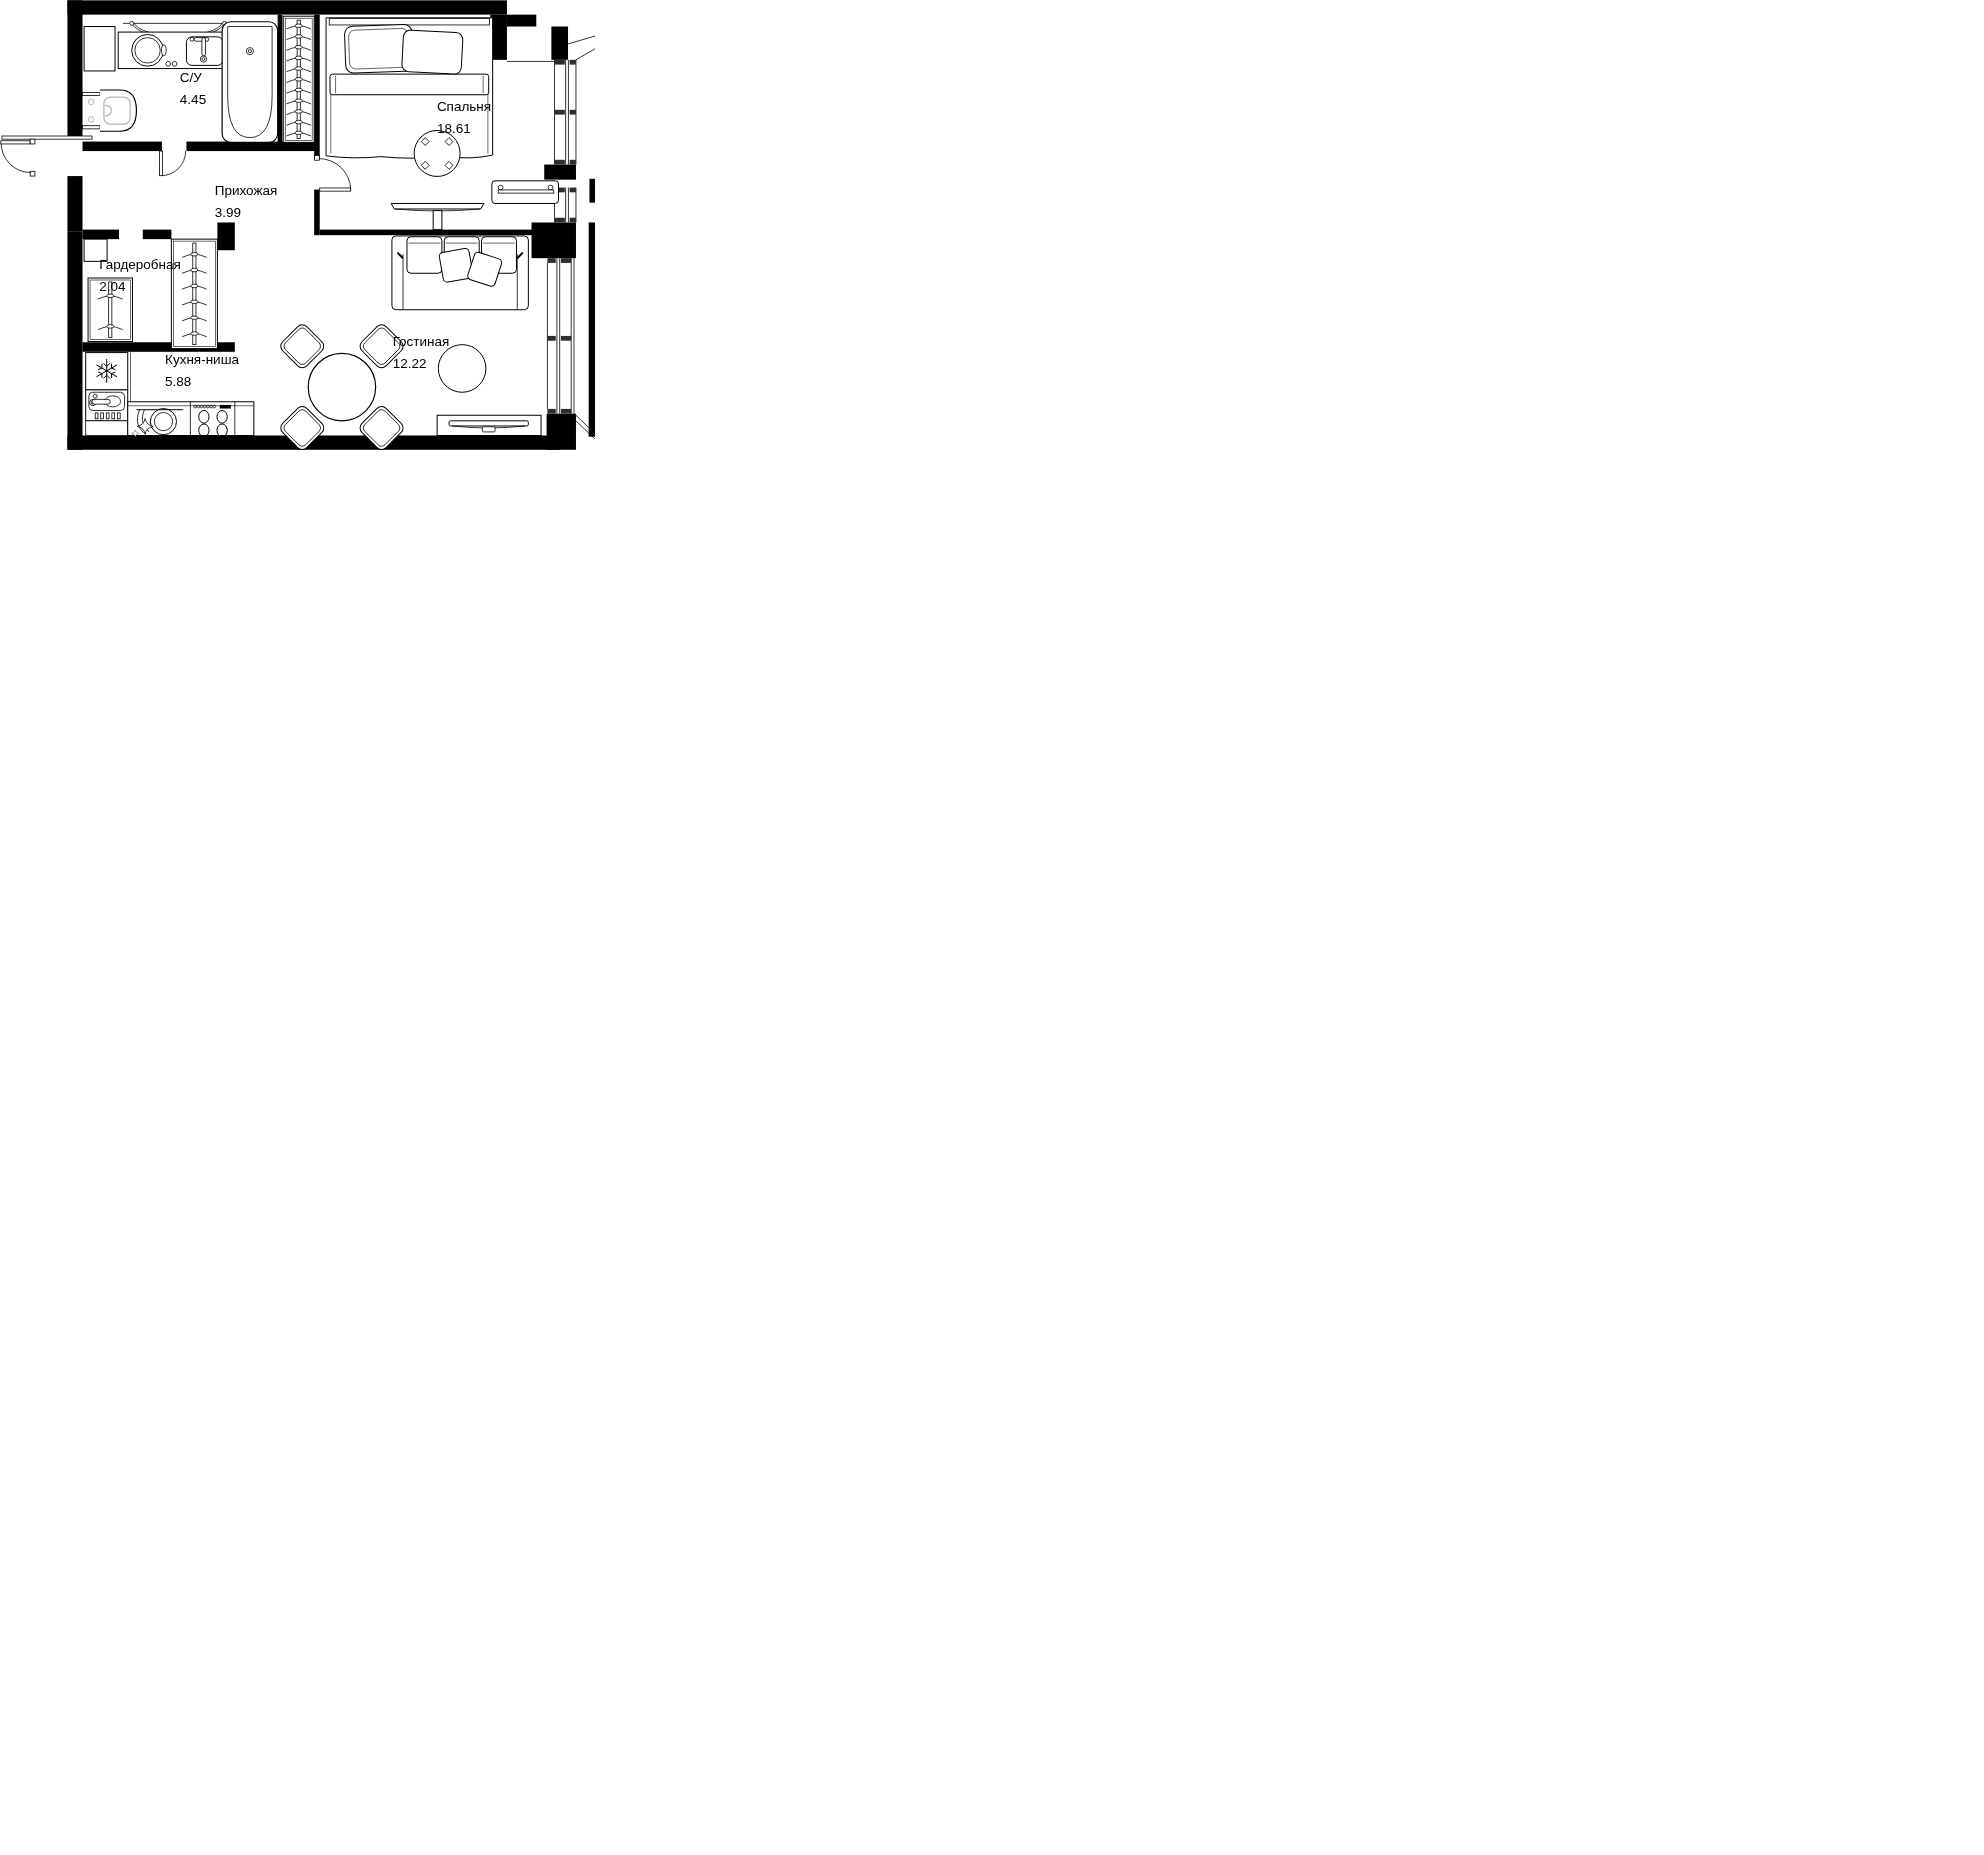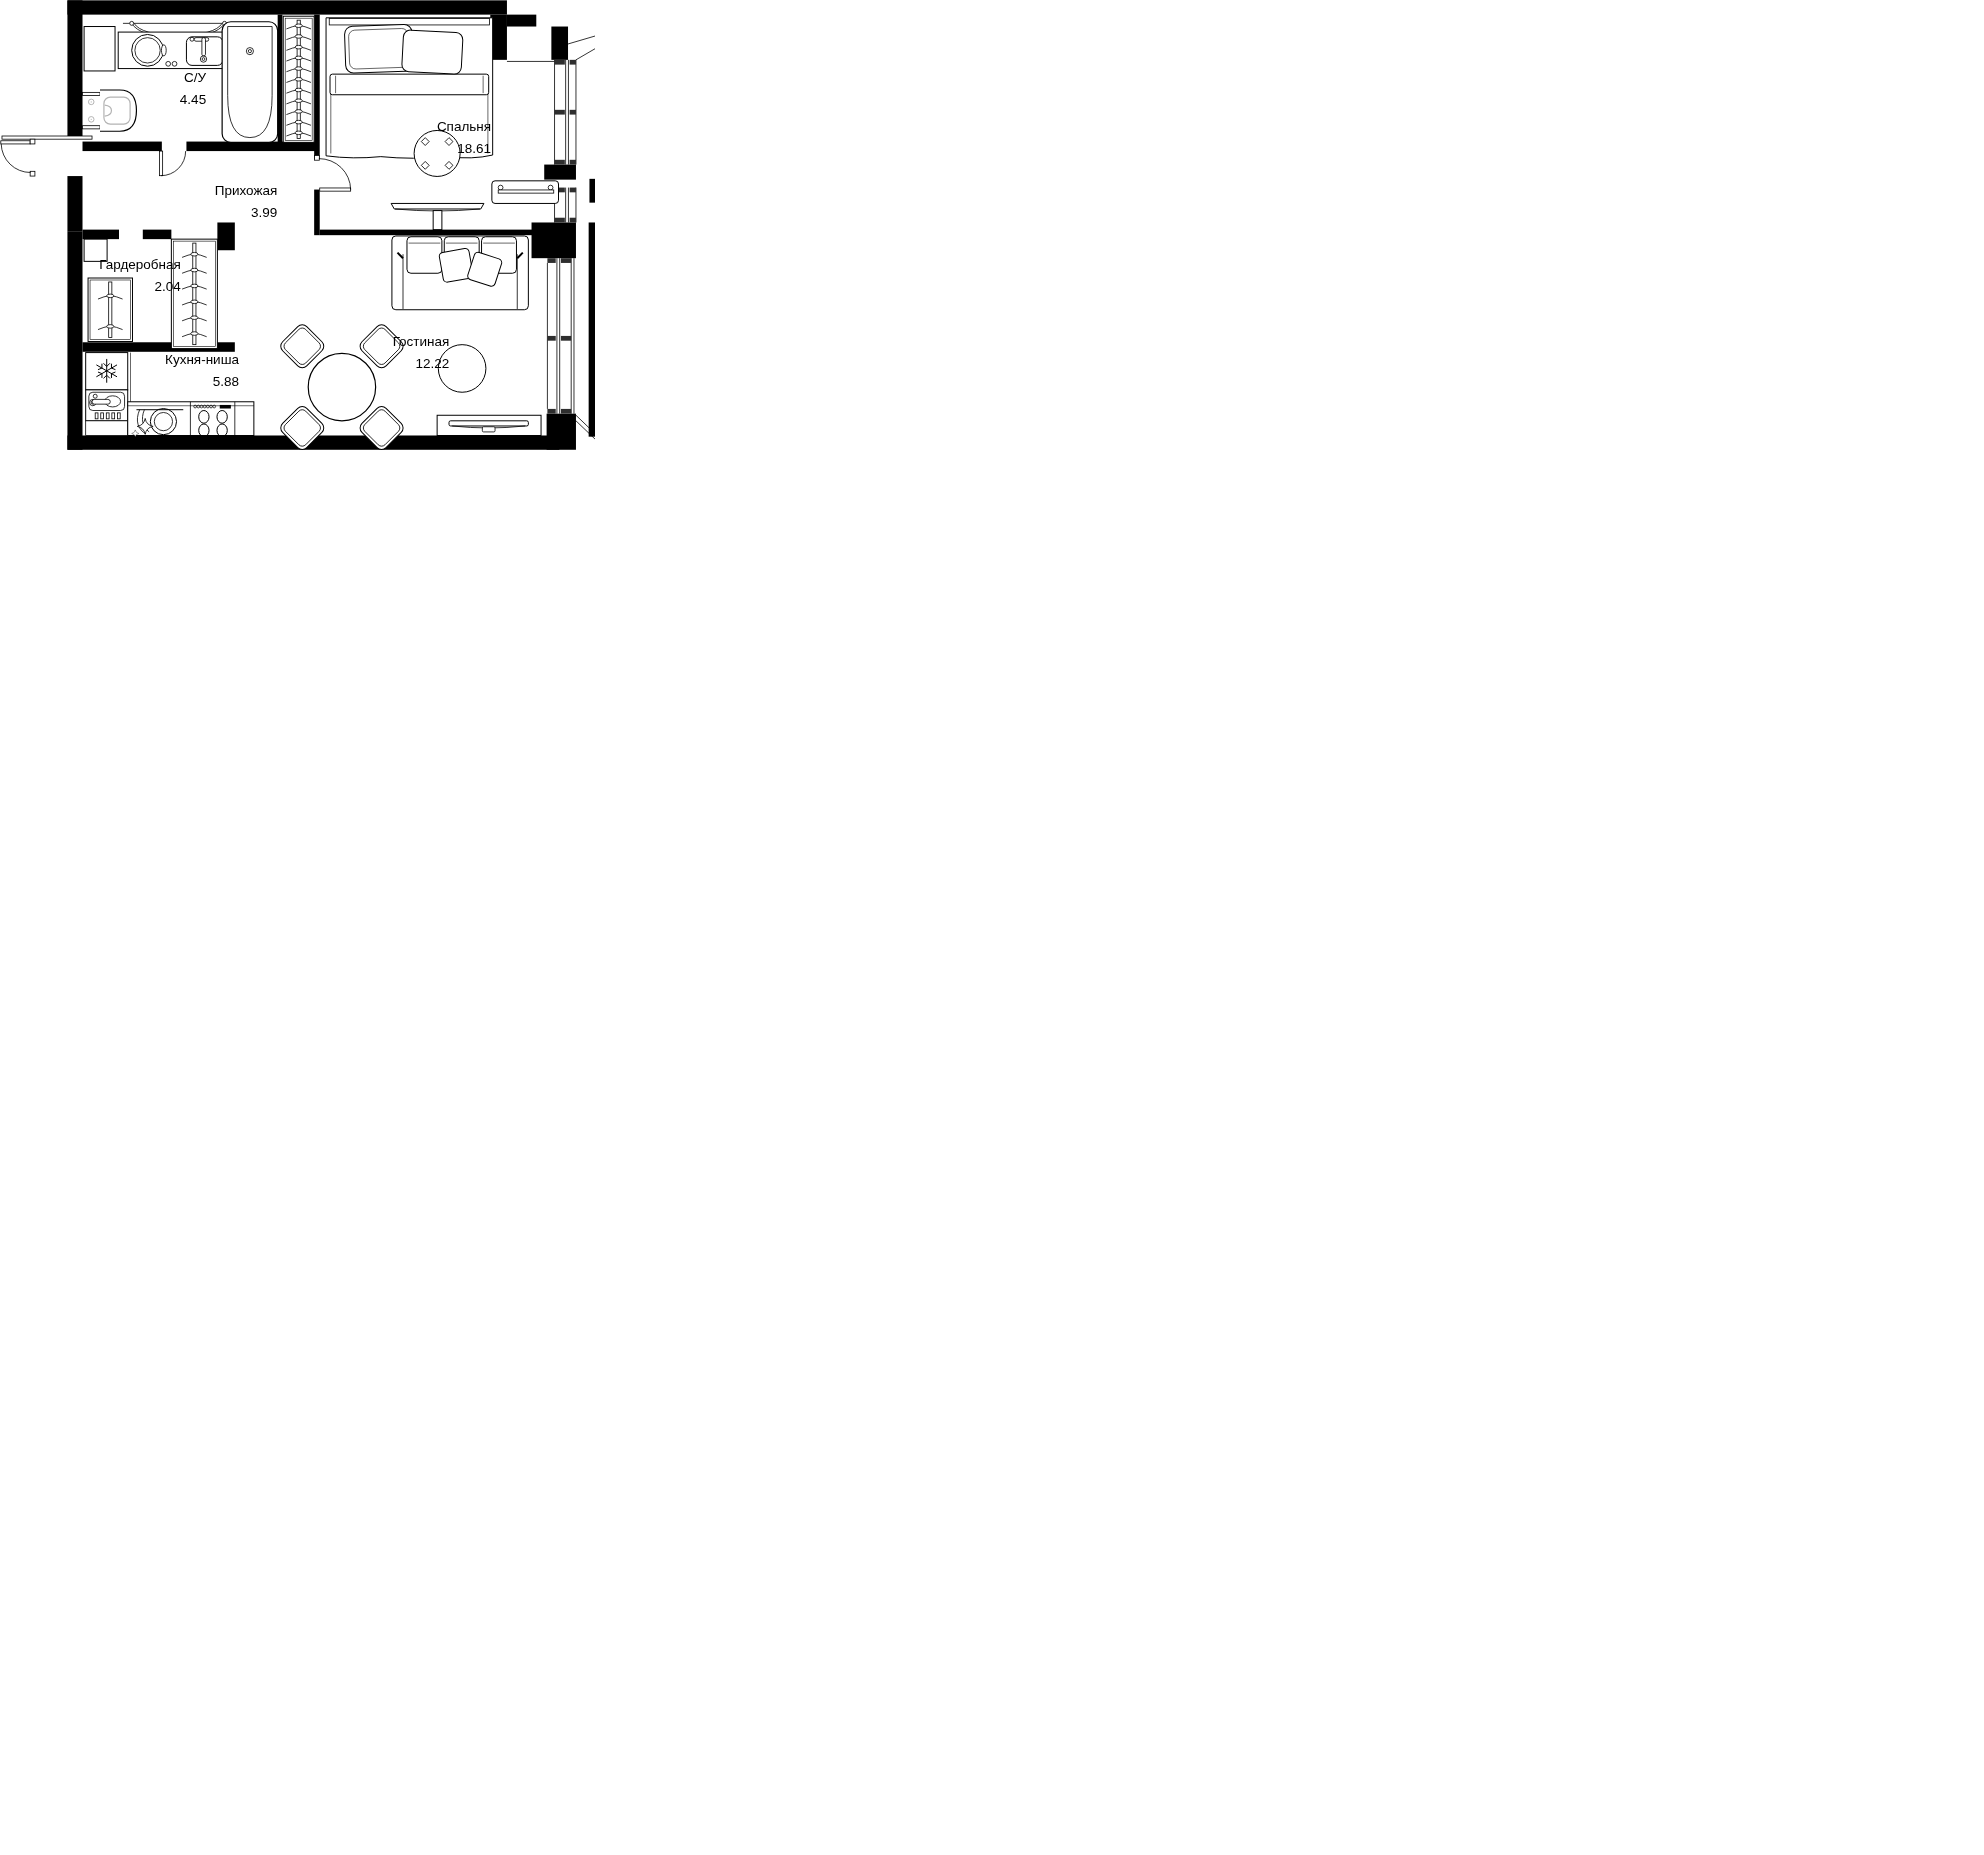--- a/index.html
+++ b/index.html
@@ -3,21 +3,21 @@
 <meta charset="utf-8">
 <style>
   html,body{margin:0;padding:0;background:#ffffff;}
   .canvas{
     position:relative;width:595px;height:464px;background:#ffffff;
     font-family:"Liberation Sans",sans-serif;overflow:hidden;
   }
   .canvas svg{position:absolute;left:0;top:0;}
   .room-label{
     position:absolute;transform:translate(-50%,-50%);
-    text-align:right;color:#000;white-space:nowrap;line-height:1.62;
+    text-align:left;color:#000;white-space:nowrap;line-height:1.62;
   }
   .room-name,.room-area{display:block;font-size:13.5px;}
 </style>
 </head>
 <body>
 
 <div class="canvas">
 <svg width="595" height="464" viewBox="0 0 1500 1168">
 
   <g fill="#000000" stroke="none">
@@ -367,21 +367,21 @@
 </svg>
 
   <div class="room-label" style="left:193px;top:89px">
     <span class="room-name">С/У</span>
     <span class="room-area">4.45</span>
   </div>
   <div class="room-label" style="left:246px;top:202px">
     <span class="room-name">Прихожая</span>
     <span class="room-area">3.99</span>
   </div>
-  <div class="room-label" style="left:464px;top:138px">
+  <div class="room-label" style="left:464px;top:118px">
     <span class="room-name">Спальня</span>
     <span class="room-area">18.61</span>
   </div>
   <div class="room-label" style="left:140px;top:276px">
     <span class="room-name">Гардеробная</span>
     <span class="room-area">2.04</span>
   </div>
   <div class="room-label" style="left:202px;top:371px">
     <span class="room-name">Кухня-ниша</span>
     <span class="room-area">5.88</span>

